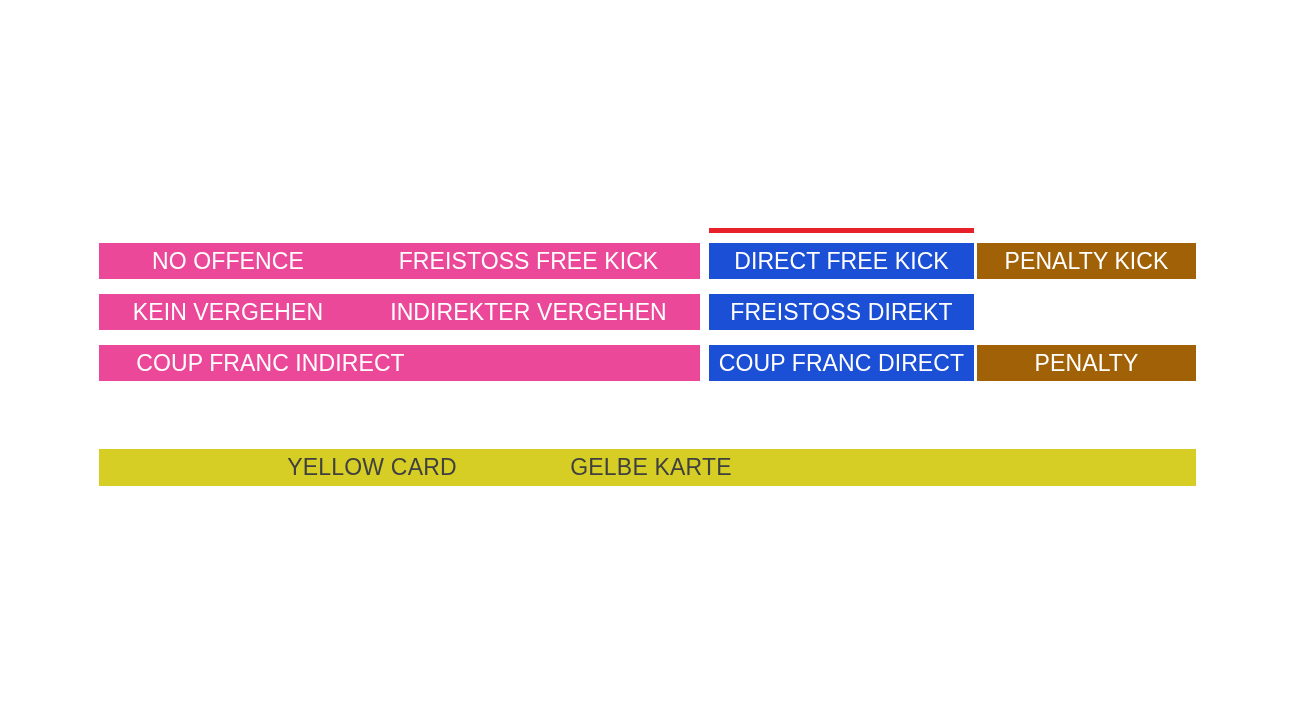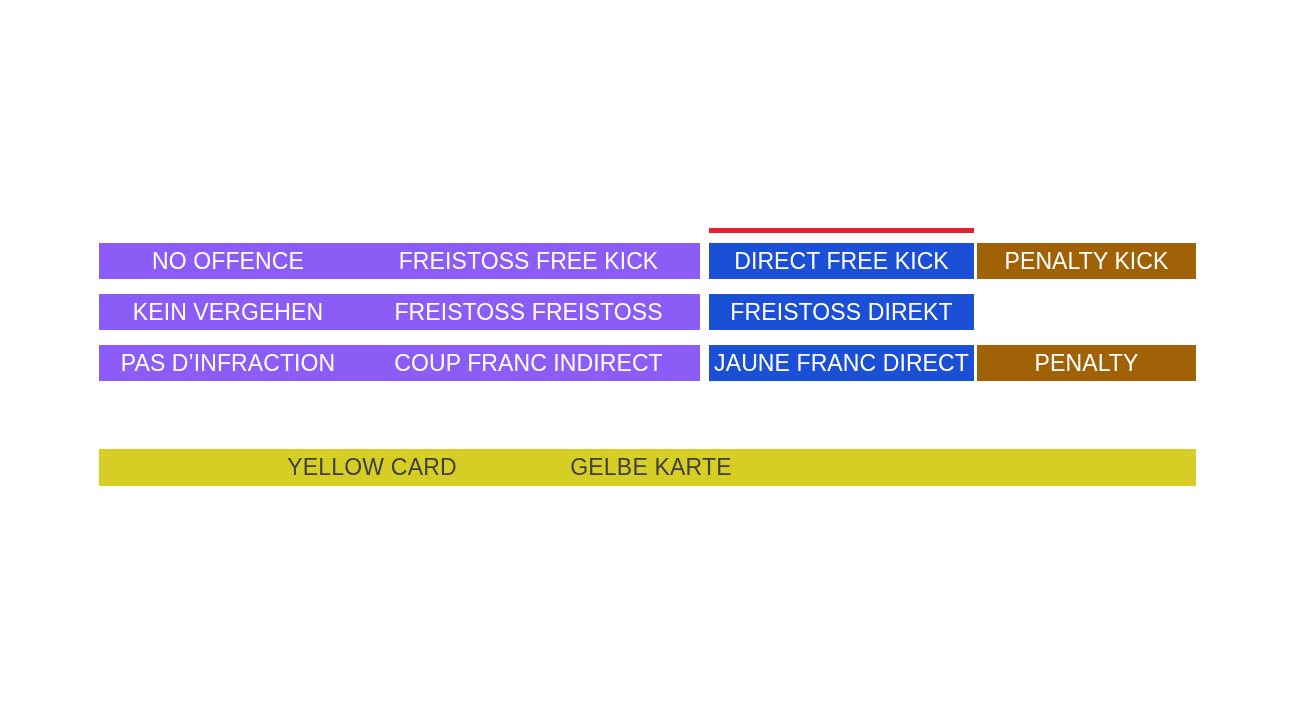--- a/index.html
+++ b/index.html
@@ -50,21 +50,21 @@
     height: 36px;
     box-sizing: border-box;
     display: flex;
     align-items: center;
     justify-content: center;
   }
 
   .seg-pair {
     left: 0;
     width: 601px;
-    background: #8b5cf6;
+    background: #ec4899;
     display: flex;
     flex-direction: row;
     align-items: stretch;
     justify-content: flex-start;
   }
   .seg-pair .cell {
     display: flex;
     align-items: center;
     justify-content: center;
     height: 36px;
@@ -151,39 +151,36 @@
       <span class="label">PENALTY KICK</span>
     </div>
   </div>
 
   <div class="lang-row">
     <div class="seg seg-pair">
       <div class="cell cell-a">
         <span class="label">KEIN VERGEHEN</span>
       </div>
       <div class="cell cell-b">
-        <span class="label">FREISTOSS FREISTOSS</span>
+        <span class="label">INDIREKTER VERGEHEN</span>
       </div>
     </div>
     <div class="seg seg-highlight">
       <span class="label label-hl">FREISTOSS DIREKT</span>
     </div>
   </div>
 
   <div class="lang-row">
     <div class="seg seg-pair">
-      <div class="cell cell-a">
-        <span class="label">PAS D’INFRACTION</span>
-      </div>
       <div class="cell cell-b">
         <span class="label">COUP FRANC INDIRECT</span>
       </div>
     </div>
     <div class="seg seg-highlight">
-      <span class="label label-hl">JAUNE FRANC DIRECT</span>
+      <span class="label label-hl">COUP FRANC DIRECT</span>
     </div>
     <div class="seg seg-last">
       <span class="label">PENALTY</span>
     </div>
   </div>
 
 </div>
 
 <div class="card-bar">
   <div class="card-label c0">YELLOW CARD</div>

